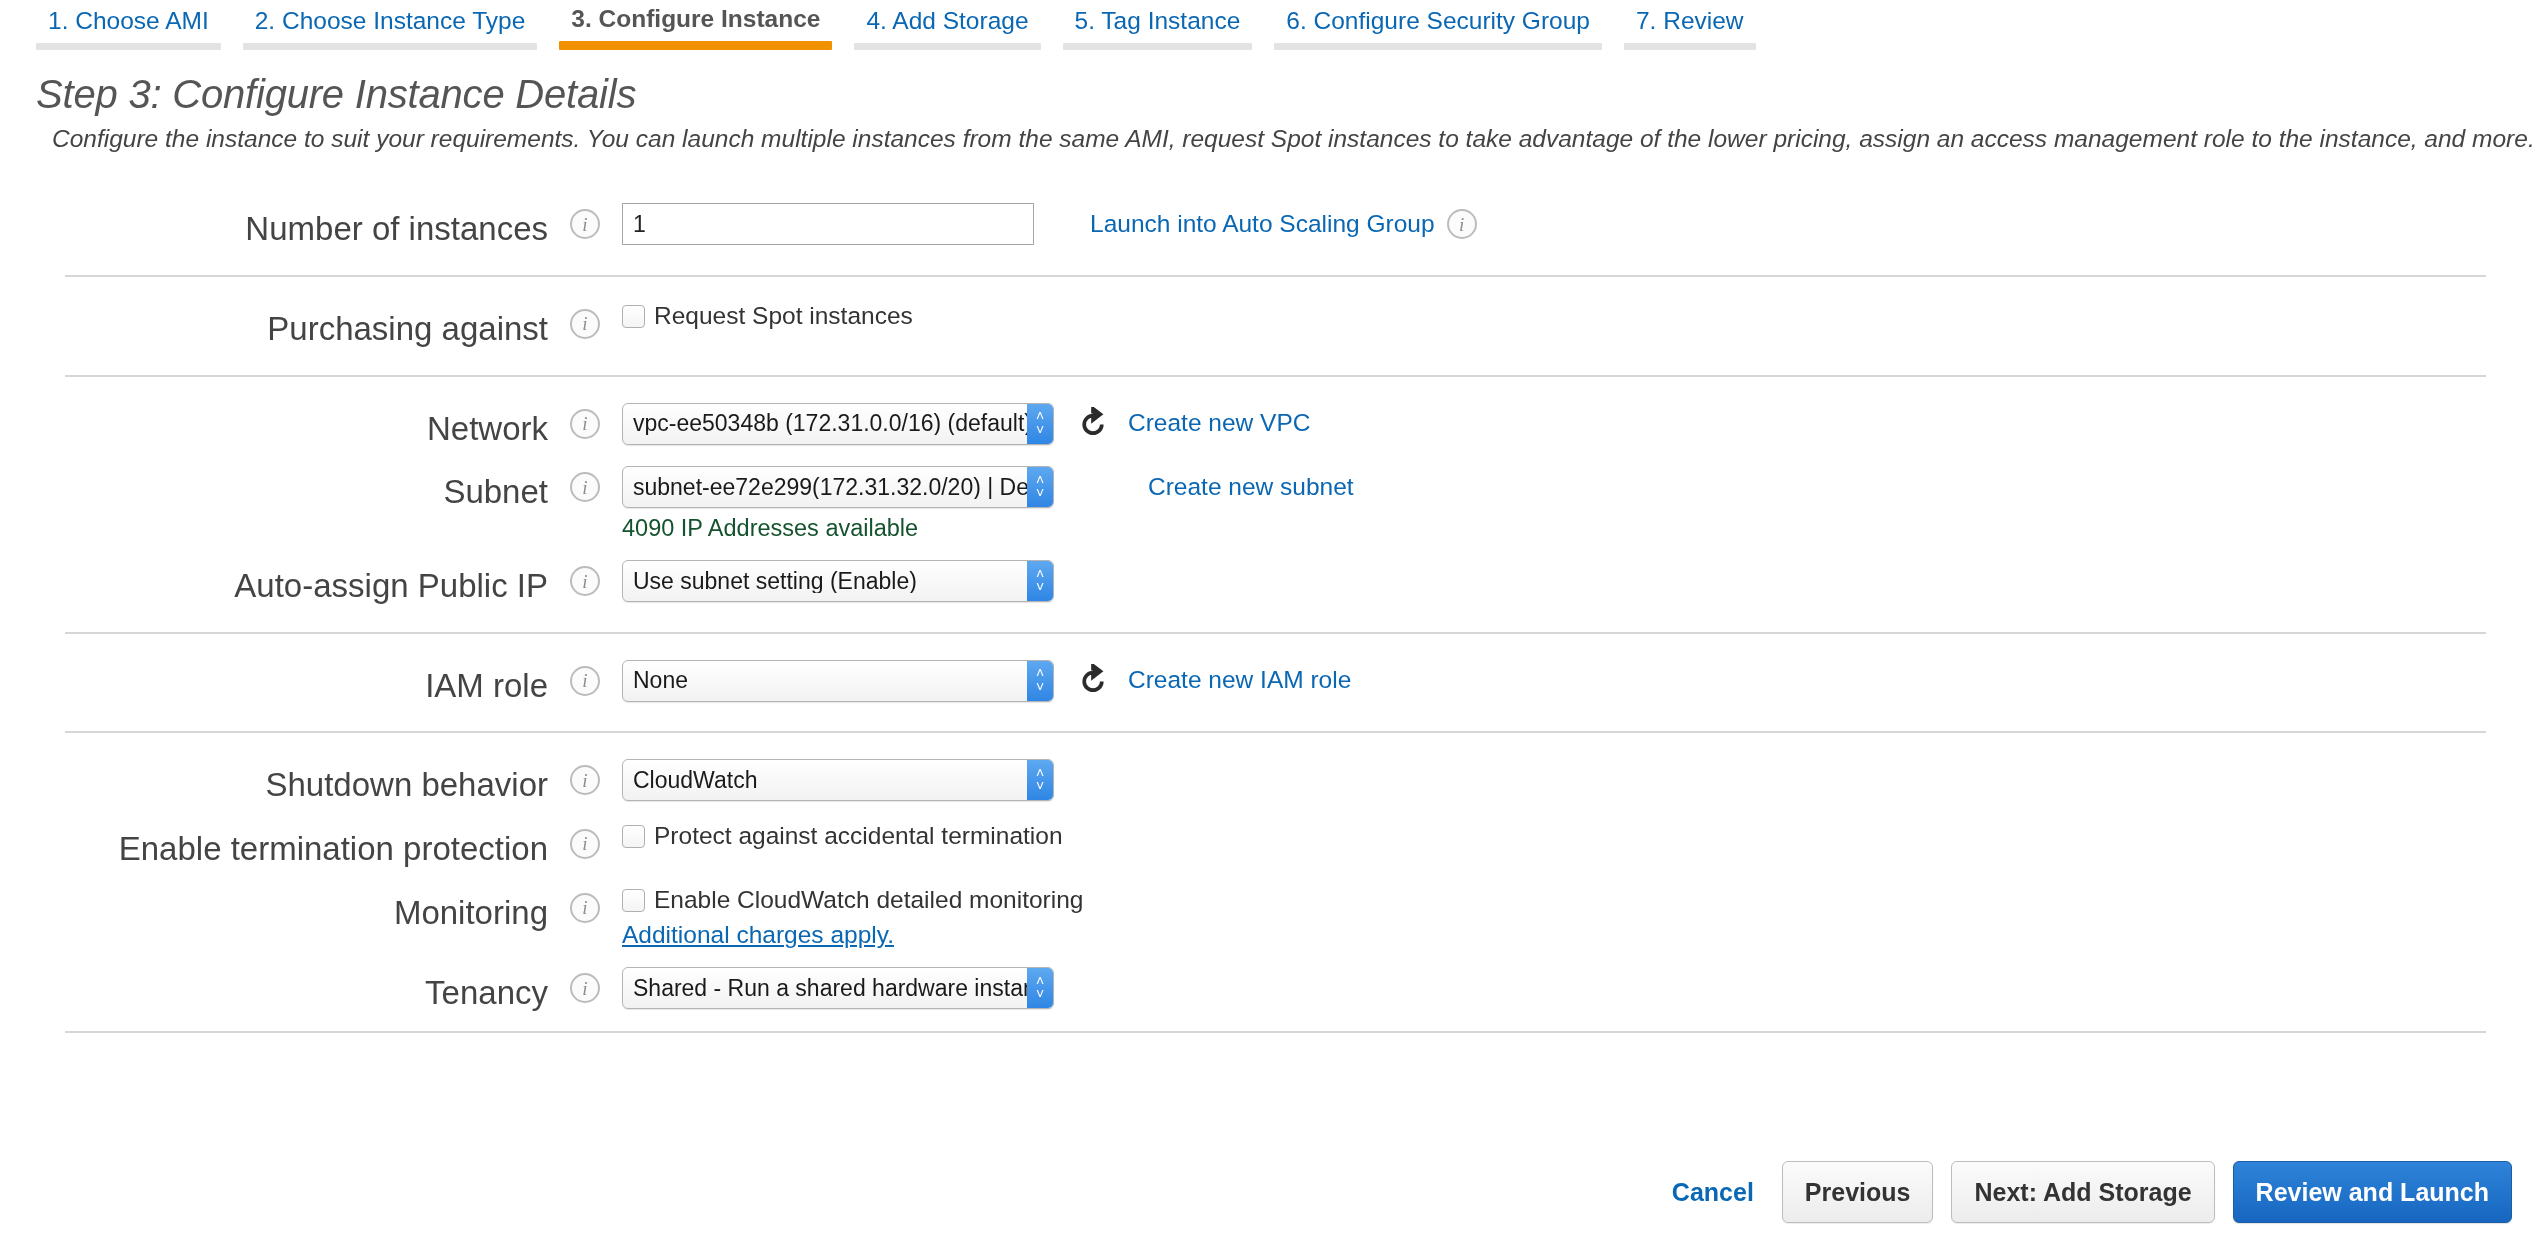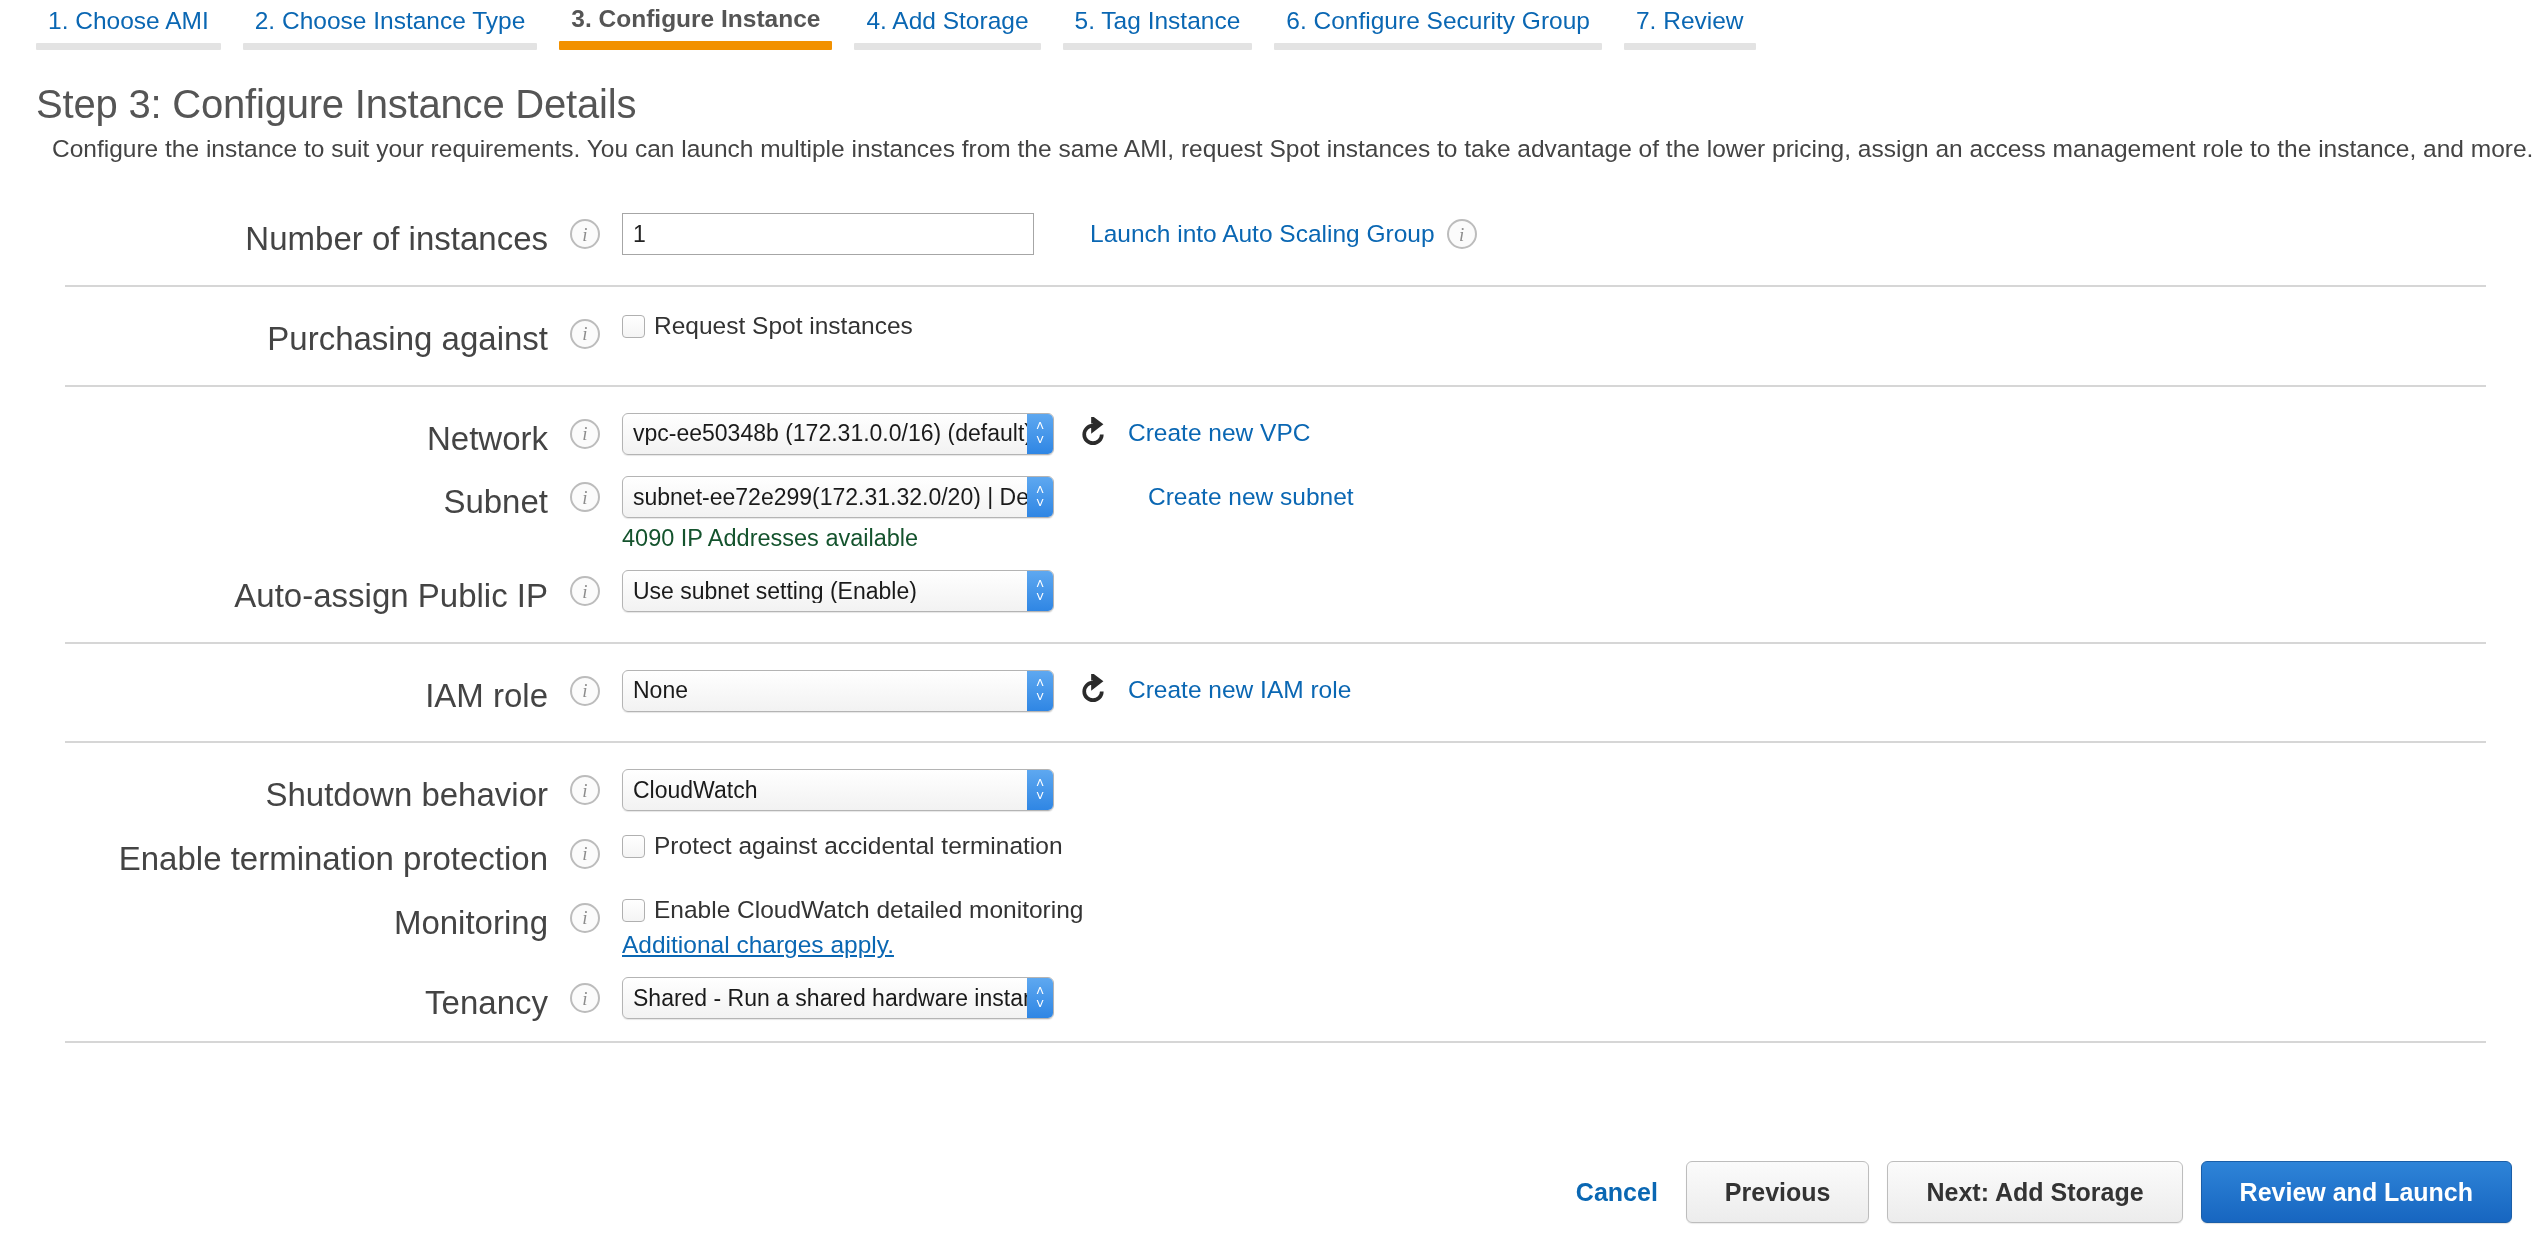--- a/index.html
+++ b/index.html
@@ -46,21 +46,22 @@
     background: #e3e3e3;
     border-radius: 1px;
   }
   .tab.active .tab-underline {
     background: #f29100;
     height: 9px;
   }
 
   
   .page-head {
-    padding: 32px 0 0 36px;
+    padding: 22px 0 0 36px;
+    font-style: italic;
   }
   .page-title {
     font-size: 40px;
     font-weight: normal;
     color: #555555;
     margin: 0;
     line-height: 1.12;
     letter-spacing: -0.2px;
   }
   .page-desc {
@@ -254,21 +255,21 @@
     font-family: "Liberation Sans", sans-serif;
     font-size: 25px;
     font-weight: bold;
     border-radius: 6px;
     height: 62px;
     display: flex;
     align-items: center;
     justify-content: center;
     box-sizing: border-box;
     margin-left: 18px;
-    padding: 0 38px;
+    padding: 0 22px;
     cursor: pointer;
     white-space: nowrap;
   }
   .btn-grey {
     background: linear-gradient(#fbfbfb, #ececec);
     border: 1px solid #bdbdbd;
     color: #333333;
     box-shadow: 0 1px 1px rgba(0,0,0,0.08);
   }
   .btn-blue {

